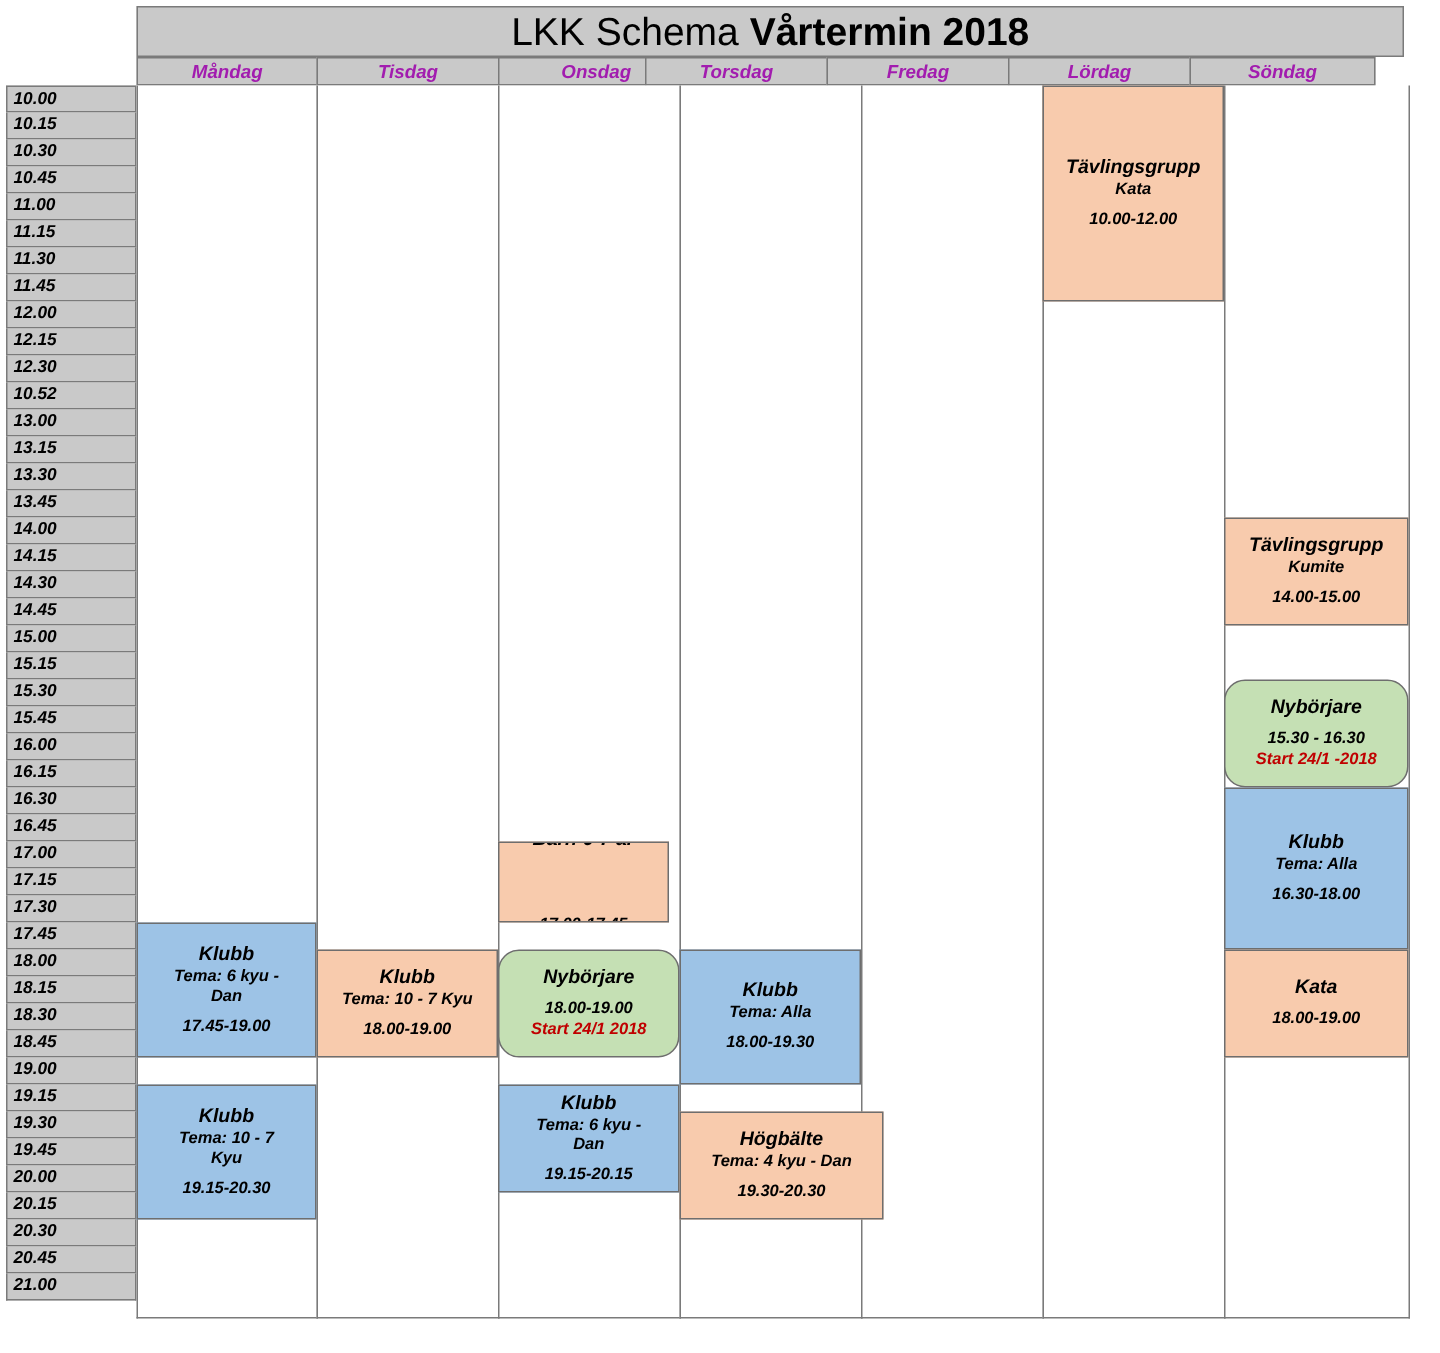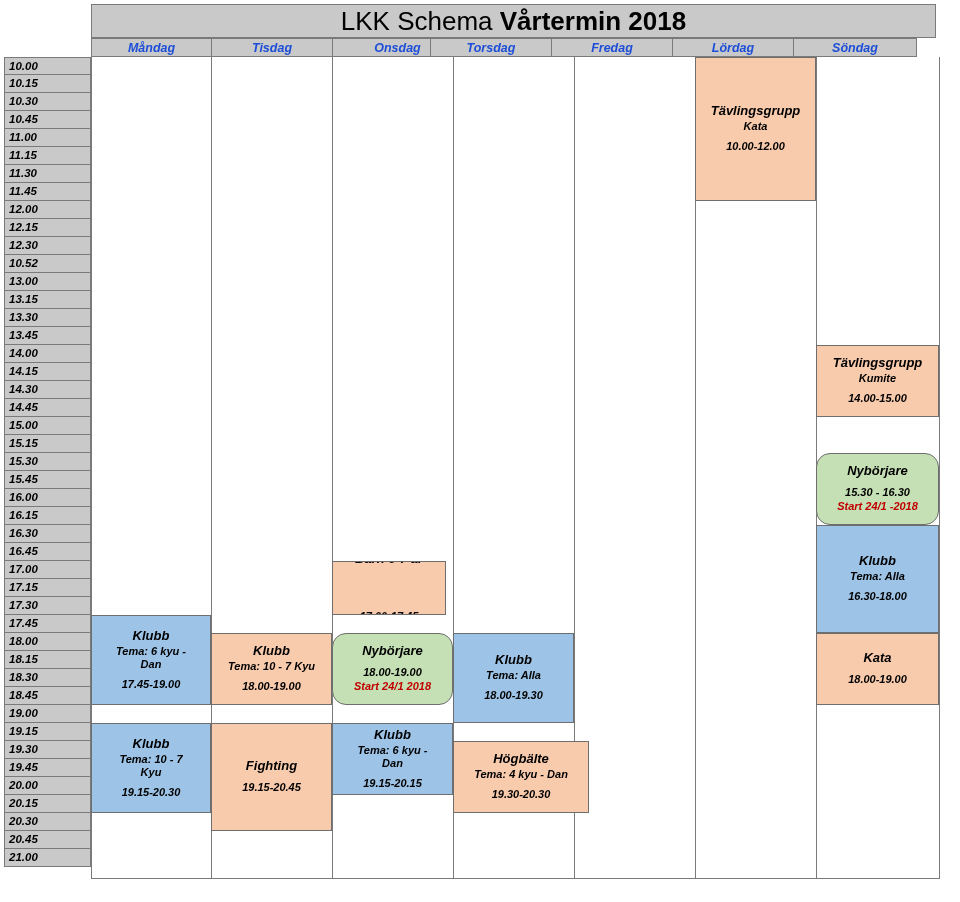--- a/index.html
+++ b/index.html
@@ -54,21 +54,21 @@
     background: #c9c9c9;
     border: 1px solid #7a7a7a;
     box-sizing: border-box;
     margin-left: -1px;
     display: flex;
     align-items: center;
     justify-content: center;
     font-size: 12.5px;
     font-weight: bold;
     font-style: italic;
-    color: #1d4ed8;
+    color: #a21caf;
   }
   .day-cell:first-child { margin-left: 0; }
 
   
   #time-col {
     position: absolute;
     left: 4px;
     top: 57px;
     width: 87px;
   }
@@ -278,24 +278,20 @@
       <div class="event blue" style="left: 362px; top: 576px; width: 121px; height: 90px;">
         <div class="ev-title">Klubb</div>
         <div class="ev-sub">Tema: Alla</div>
         <div class="ev-time">18.00-19.30</div>
       </div>
       <div class="event blue" style="left: 0px; top: 666px; width: 120px; height: 90px;">
         <div class="ev-title">Klubb</div>
         <div class="ev-sub">Tema: 10 - 7 Kyu</div>
         <div class="ev-time">19.15-20.30</div>
       </div>
-      <div class="event orange" style="left: 120px; top: 666px; width: 121px; height: 108px;">
-        <div class="ev-title">Fighting</div>
-        <div class="ev-time">19.15-20.45</div>
-      </div>
       <div class="event blue" style="left: 241px; top: 666px; width: 121px; height: 72px;">
         <div class="ev-title">Klubb</div>
         <div class="ev-sub">Tema: 6 kyu - Dan</div>
         <div class="ev-time">19.15-20.15</div>
       </div>
       <div class="event orange" style="left: 362px; top: 684px; width: 136px; height: 72px;">
         <div class="ev-title">Högbälte</div>
         <div class="ev-sub">Tema: 4 kyu - Dan</div>
         <div class="ev-time">19.30-20.30</div>
       </div>

